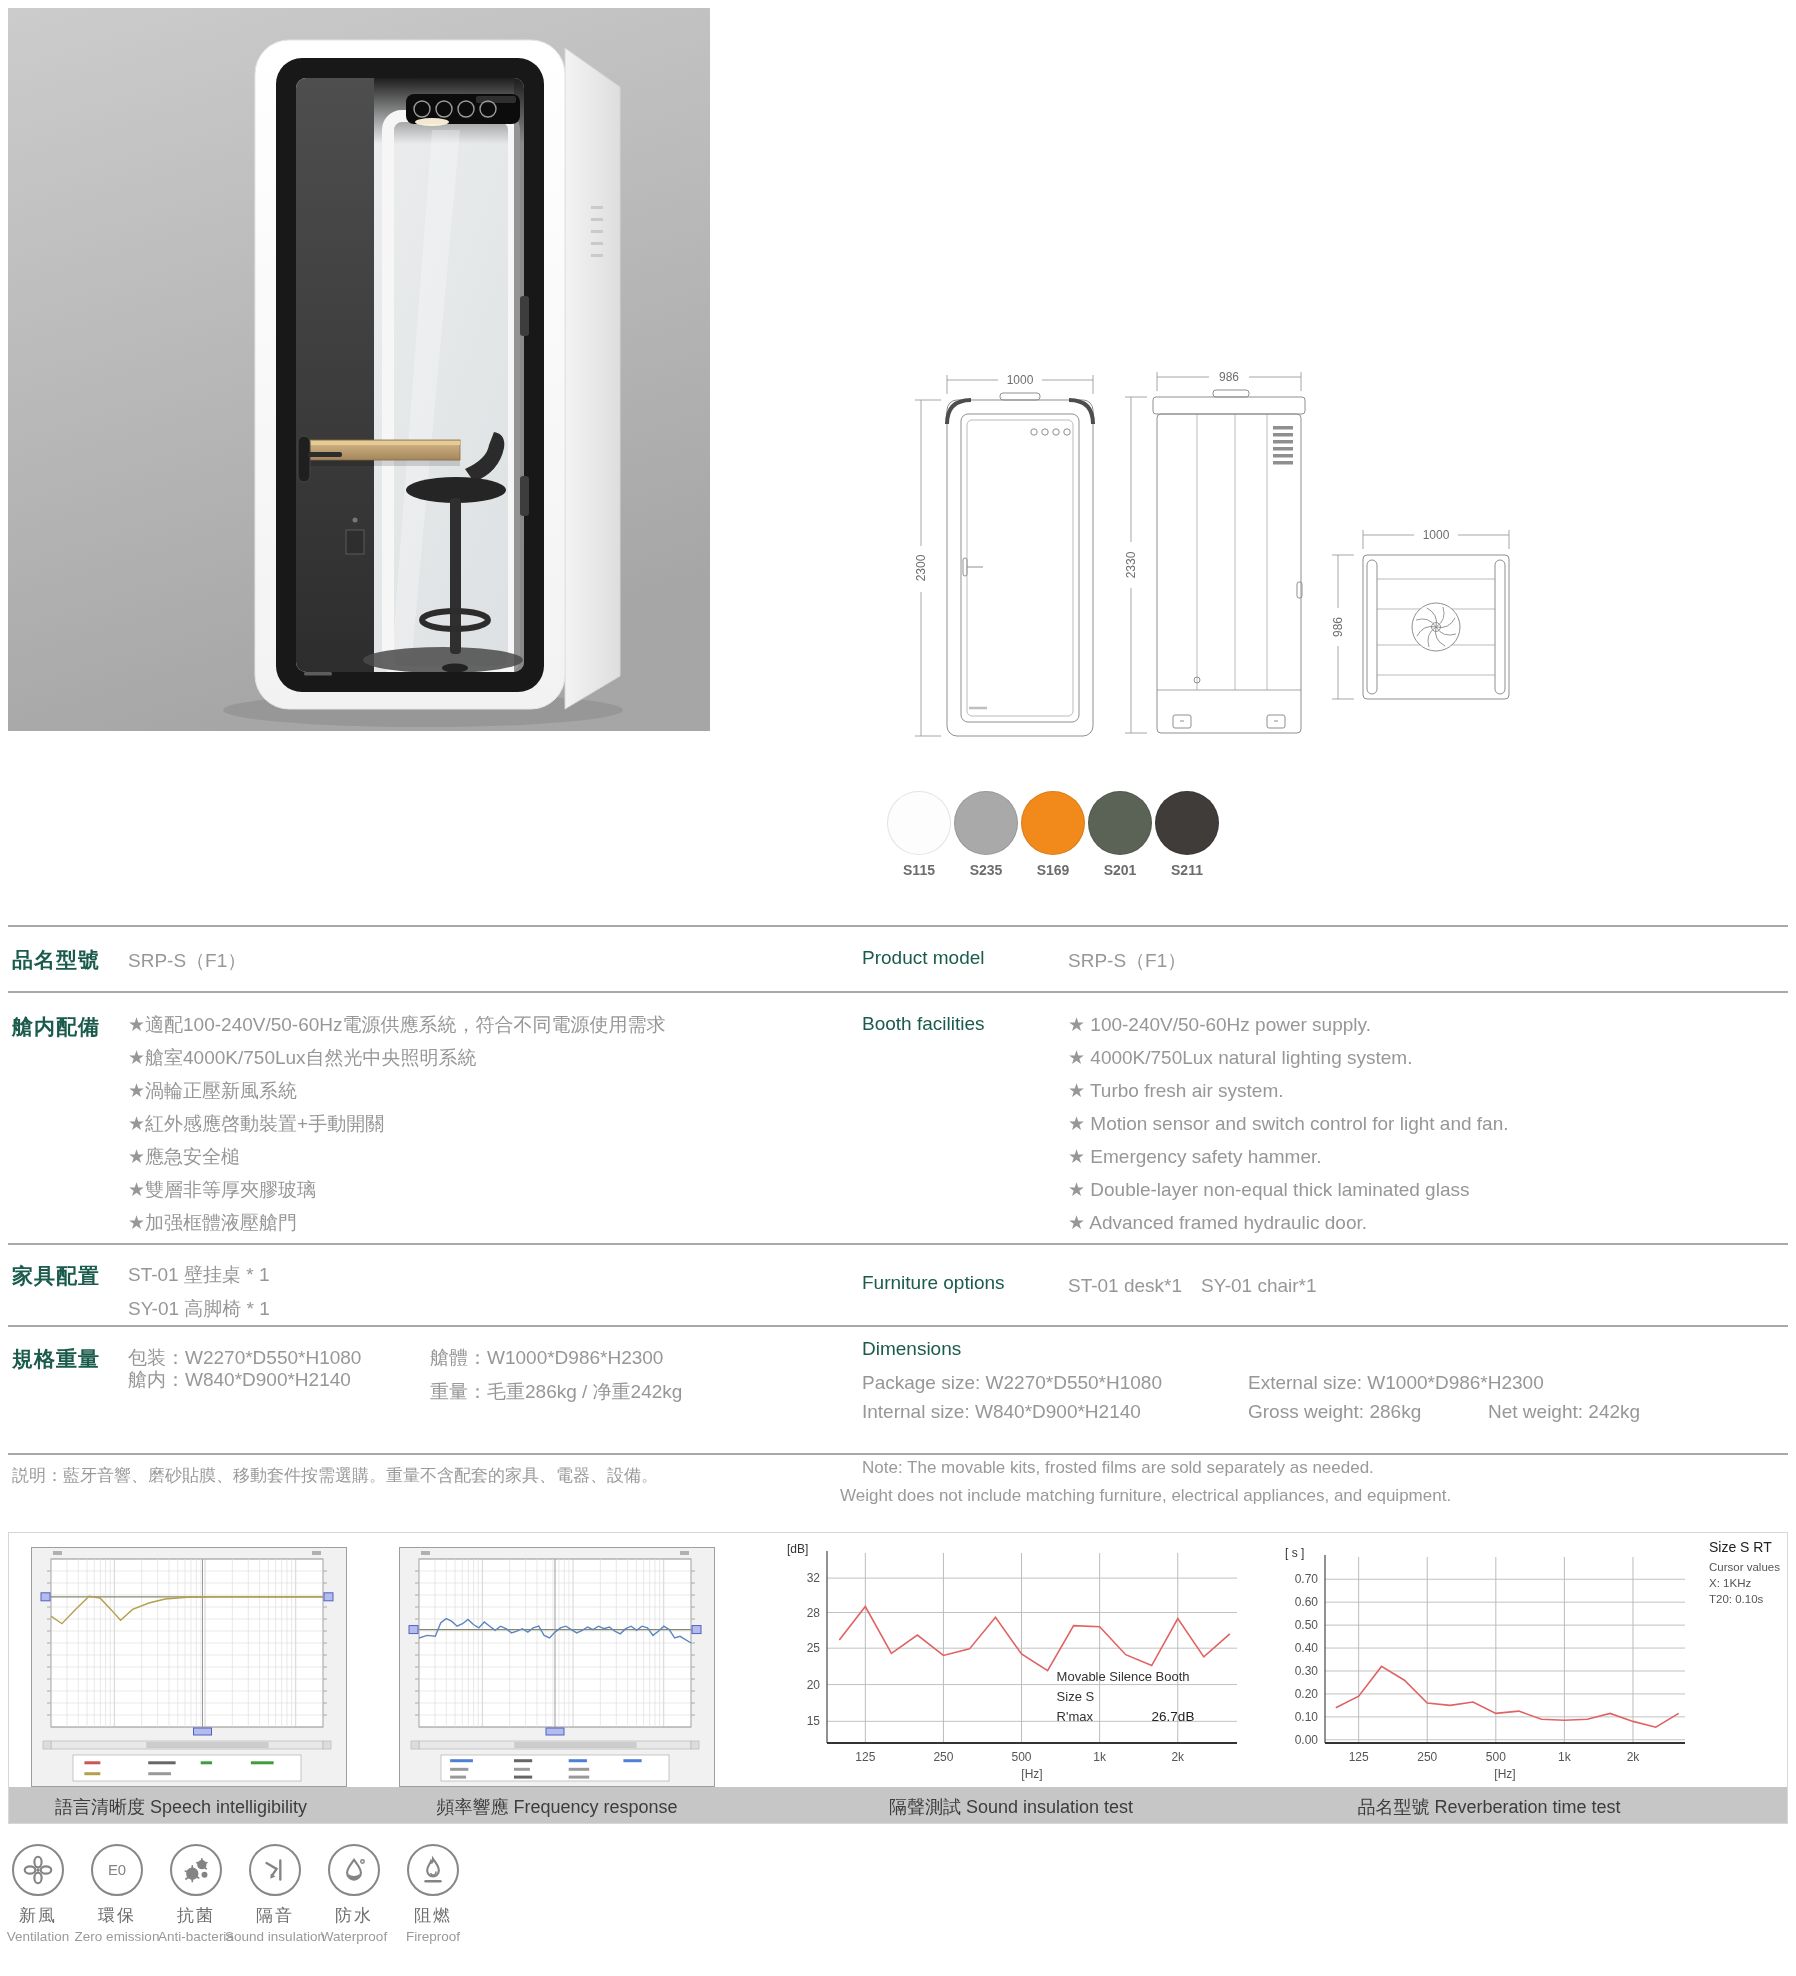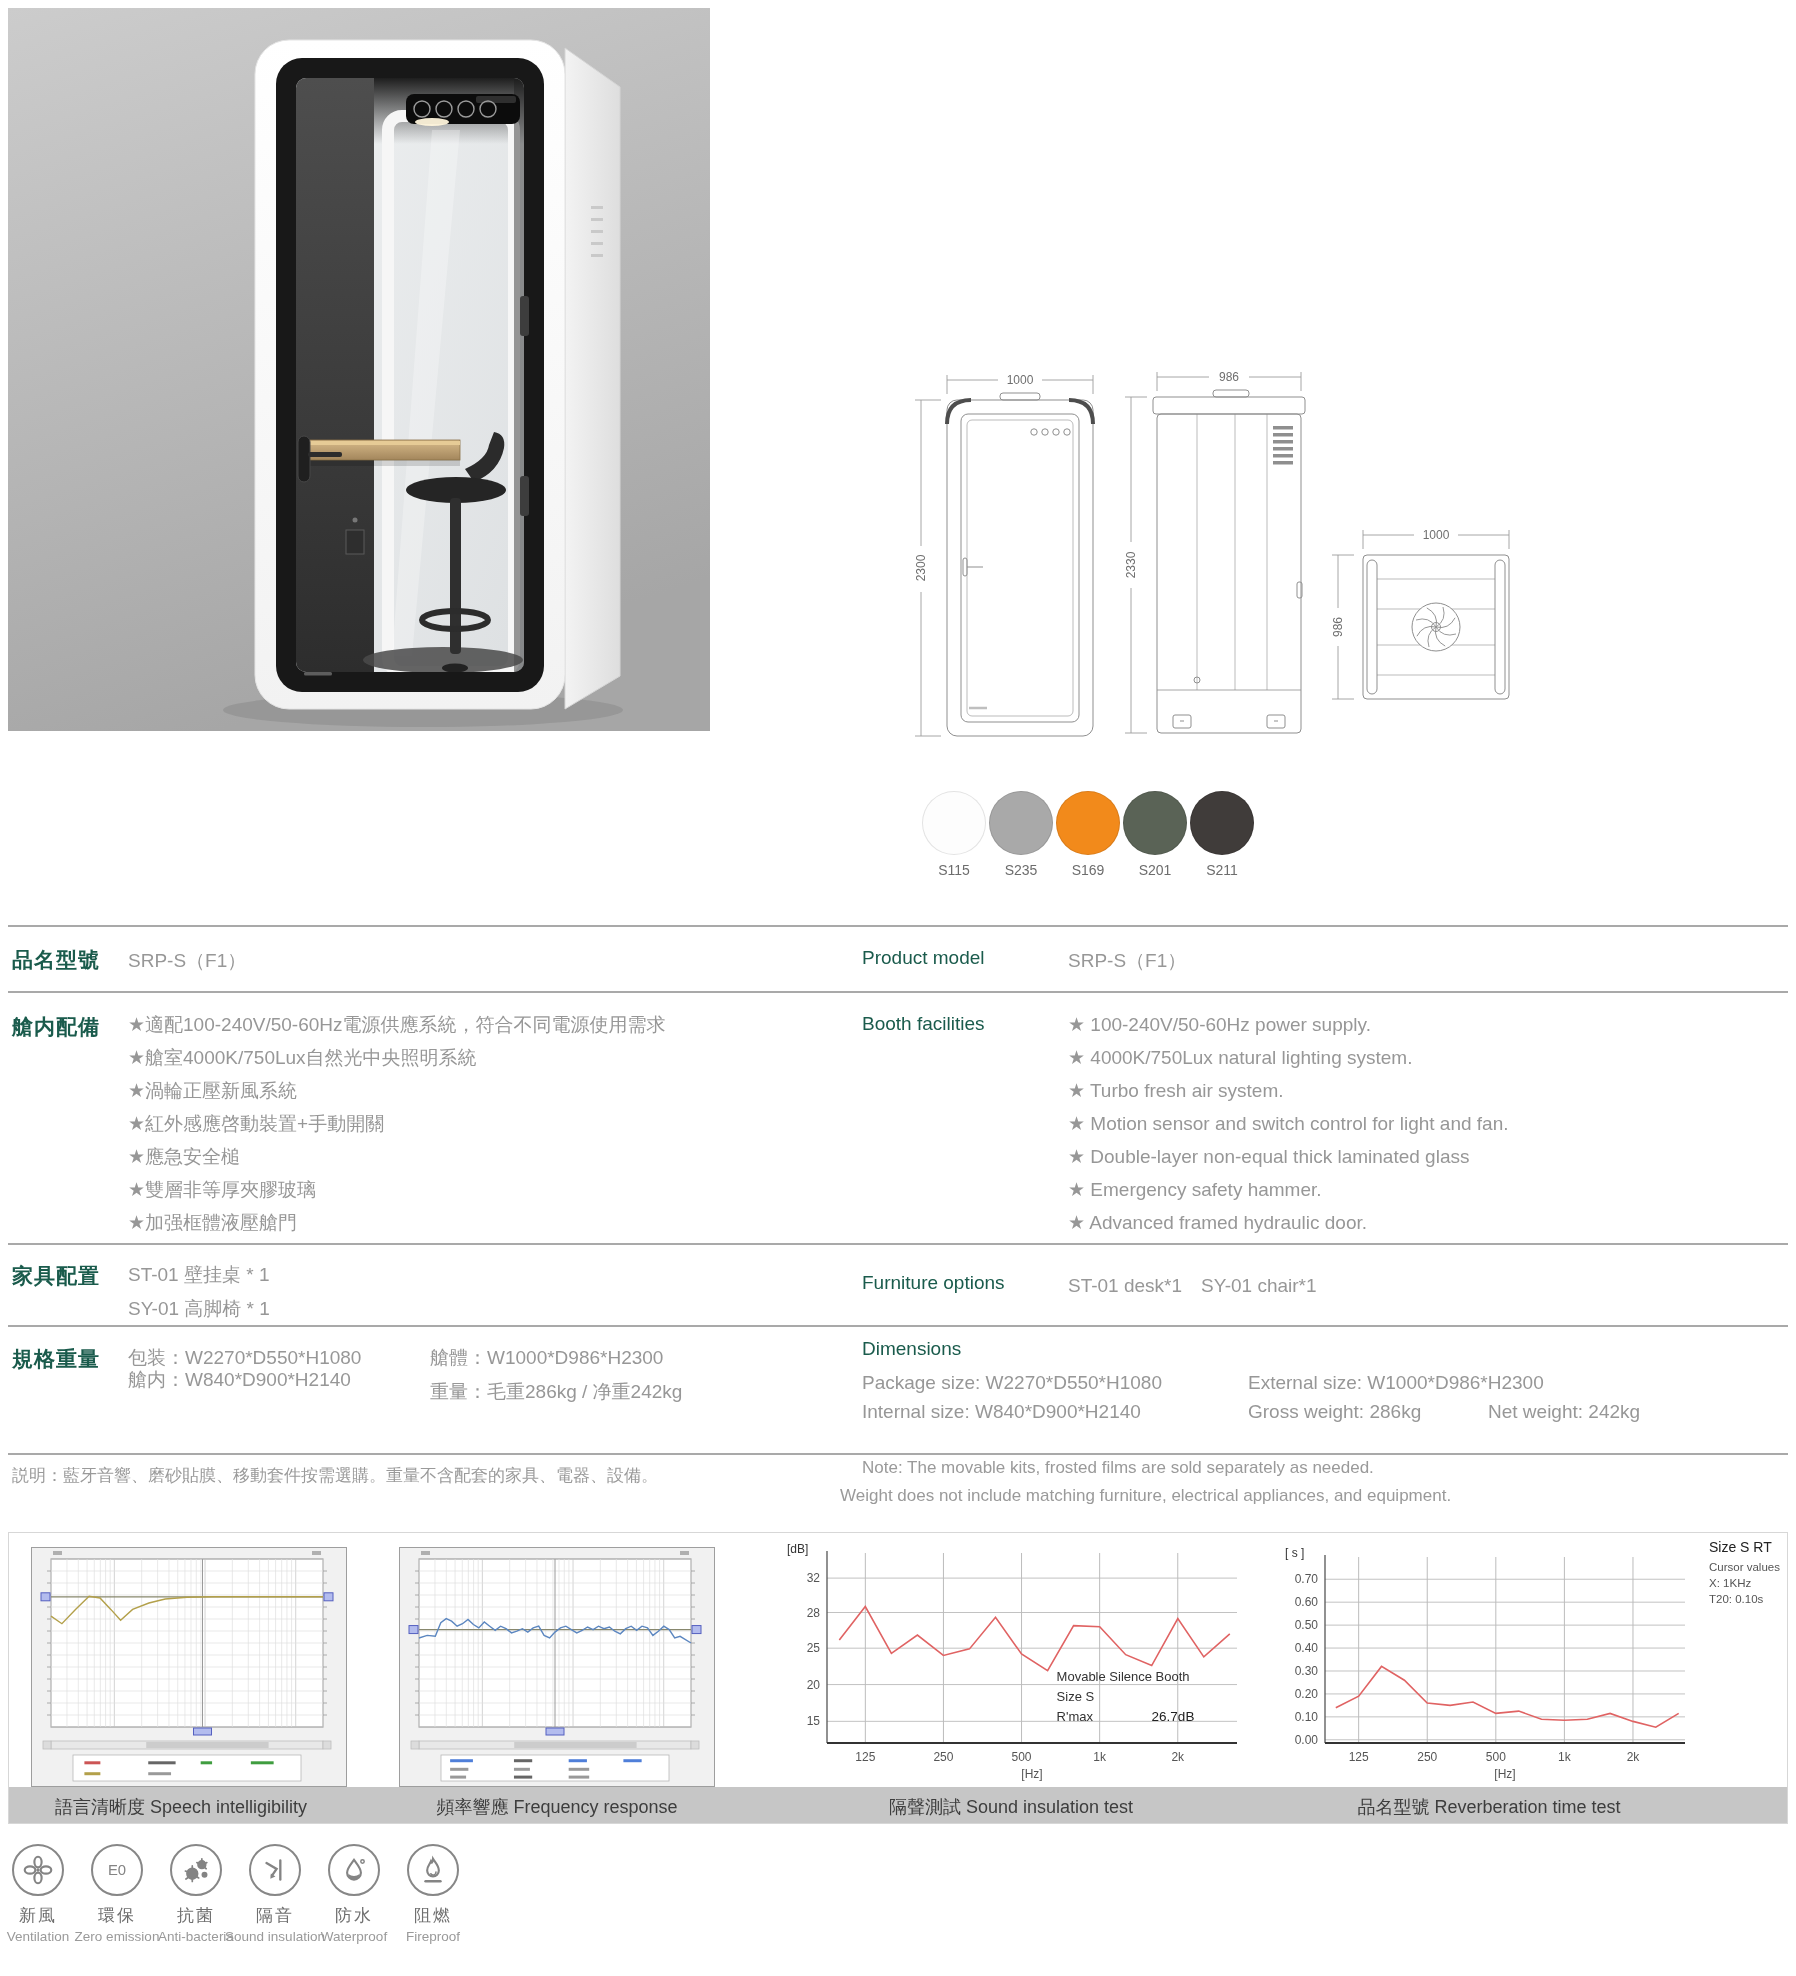--- a/index.html
+++ b/index.html
@@ -9,21 +9,21 @@
   .abs{position:absolute;}
   
   .rule{position:absolute;left:8px;width:1780px;height:2px;background:#a9a9a9;}
   .zh-label{position:absolute;color:#1a5b4c;font-weight:700;font-size:21px;letter-spacing:1px;}
   .en-label{position:absolute;color:#1a5b4c;font-size:19px;}
   .val{position:absolute;color:#979797;font-size:19px;}
   ul.spec-list{position:absolute;list-style:none;margin:0;padding:0;}
   ul.spec-list li{font-size:19px;color:#979797;line-height:33px;white-space:nowrap;}
   .note-text{position:absolute;font-size:17px;color:#9a9a9a;}
   
-  .swatches{position:absolute;left:922px;top:791px;display:flex;gap:3px;}
+  .swatches{position:absolute;left:887px;top:791px;display:flex;gap:3px;font-weight:bold;}
   .swatch-col{width:64px;text-align:center;}
   .swatch-dot{width:62px;height:62px;border-radius:50%;margin:0 auto;border:1px solid rgba(0,0,0,0.10);}
   .swatch-code{font-size:14px;color:#6d6d6d;margin-top:7px;}
   
   .charts-box{position:absolute;left:8px;top:1532px;width:1780px;height:292px;border:1px solid #d7d7d7;box-sizing:border-box;background:#fff;}
   .caption-bar{position:absolute;left:0;bottom:0;width:100%;height:36px;background:#c6c6c6;}
   .caption{position:absolute;top:8px;transform:translateX(-50%);font-size:18px;color:#3d3d3d;white-space:nowrap;}
   .chart4-note{position:absolute;left:1700px;top:6px;width:90px;color:#444;}
   .chart4-note .t{font-size:14px;color:#222;margin-bottom:4px;}
   .chart4-note .l{font-size:11.5px;color:#555;line-height:16px;}
@@ -289,22 +289,22 @@
     <li>★應急安全槌</li>
     <li>★雙層非等厚夾膠玻璃</li>
     <li>★加强框體液壓艙門</li>
   </ul>
   <div class="en-label" style="left:862px;top:1013px;">Booth facilities</div>
   <ul class="spec-list" style="left:1068px;top:1008px;">
     <li>★ 100-240V/50-60Hz power supply.</li>
     <li>★ 4000K/750Lux natural lighting system.</li>
     <li>★ Turbo fresh air system.</li>
     <li>★ Motion sensor and switch control for light and fan.</li>
+    <li>★ Emergency safety hammer.</li>
     <li>★ Double-layer non-equal thick laminated glass</li>
-    <li>★ Emergency safety hammer.</li>
     <li>★ Advanced framed hydraulic door.</li>
   </ul>
 
   <div class="rule" style="top:1243px;"></div>
 
   <div class="zh-label" style="left:12px;top:1262px;">家具配置</div>
   <div class="val" style="left:128px;top:1262px;">ST-01 壁挂桌 * 1</div>
   <div class="val" style="left:128px;top:1296px;">SY-01 高脚椅 * 1</div>
   <div class="en-label" style="left:862px;top:1272px;">Furniture options</div>
   <div class="val" style="left:1068px;top:1273px;">ST-01 desk*1　SY-01 chair*1</div>

